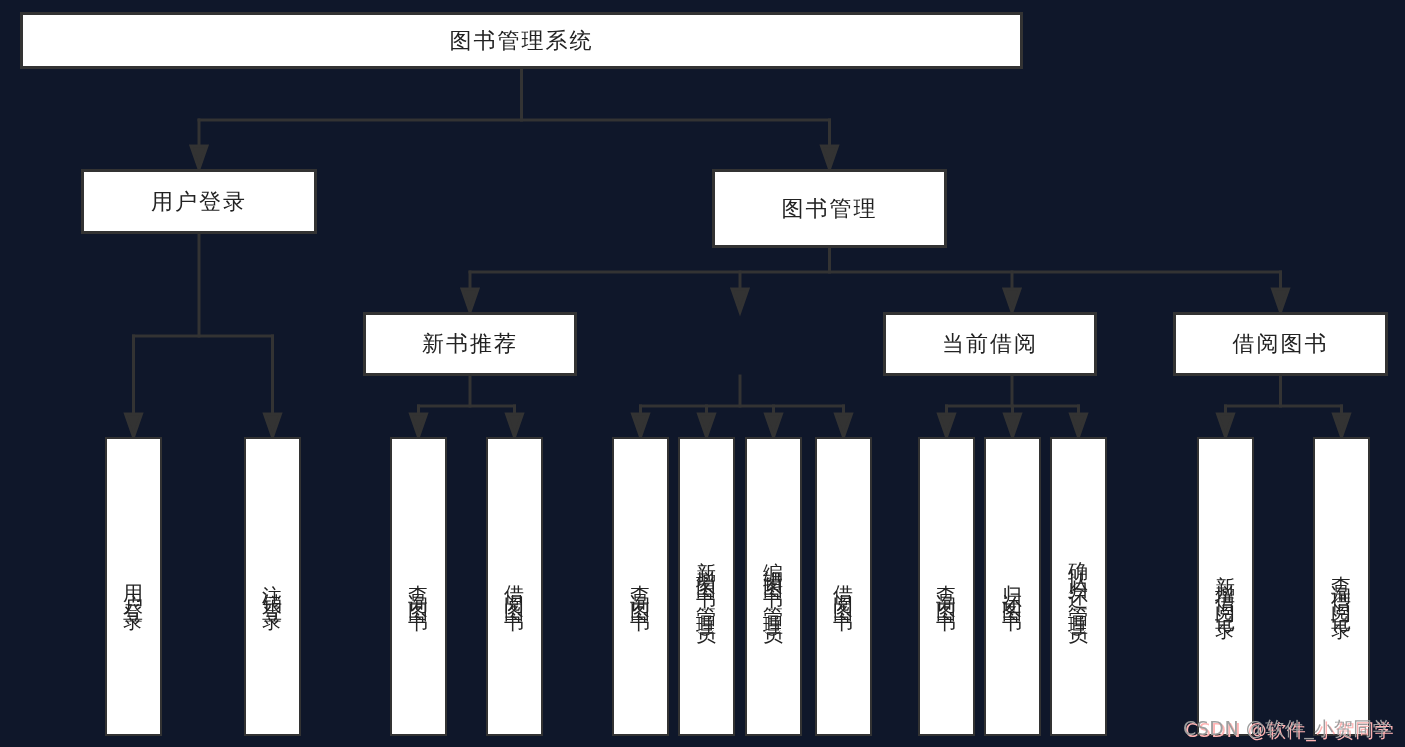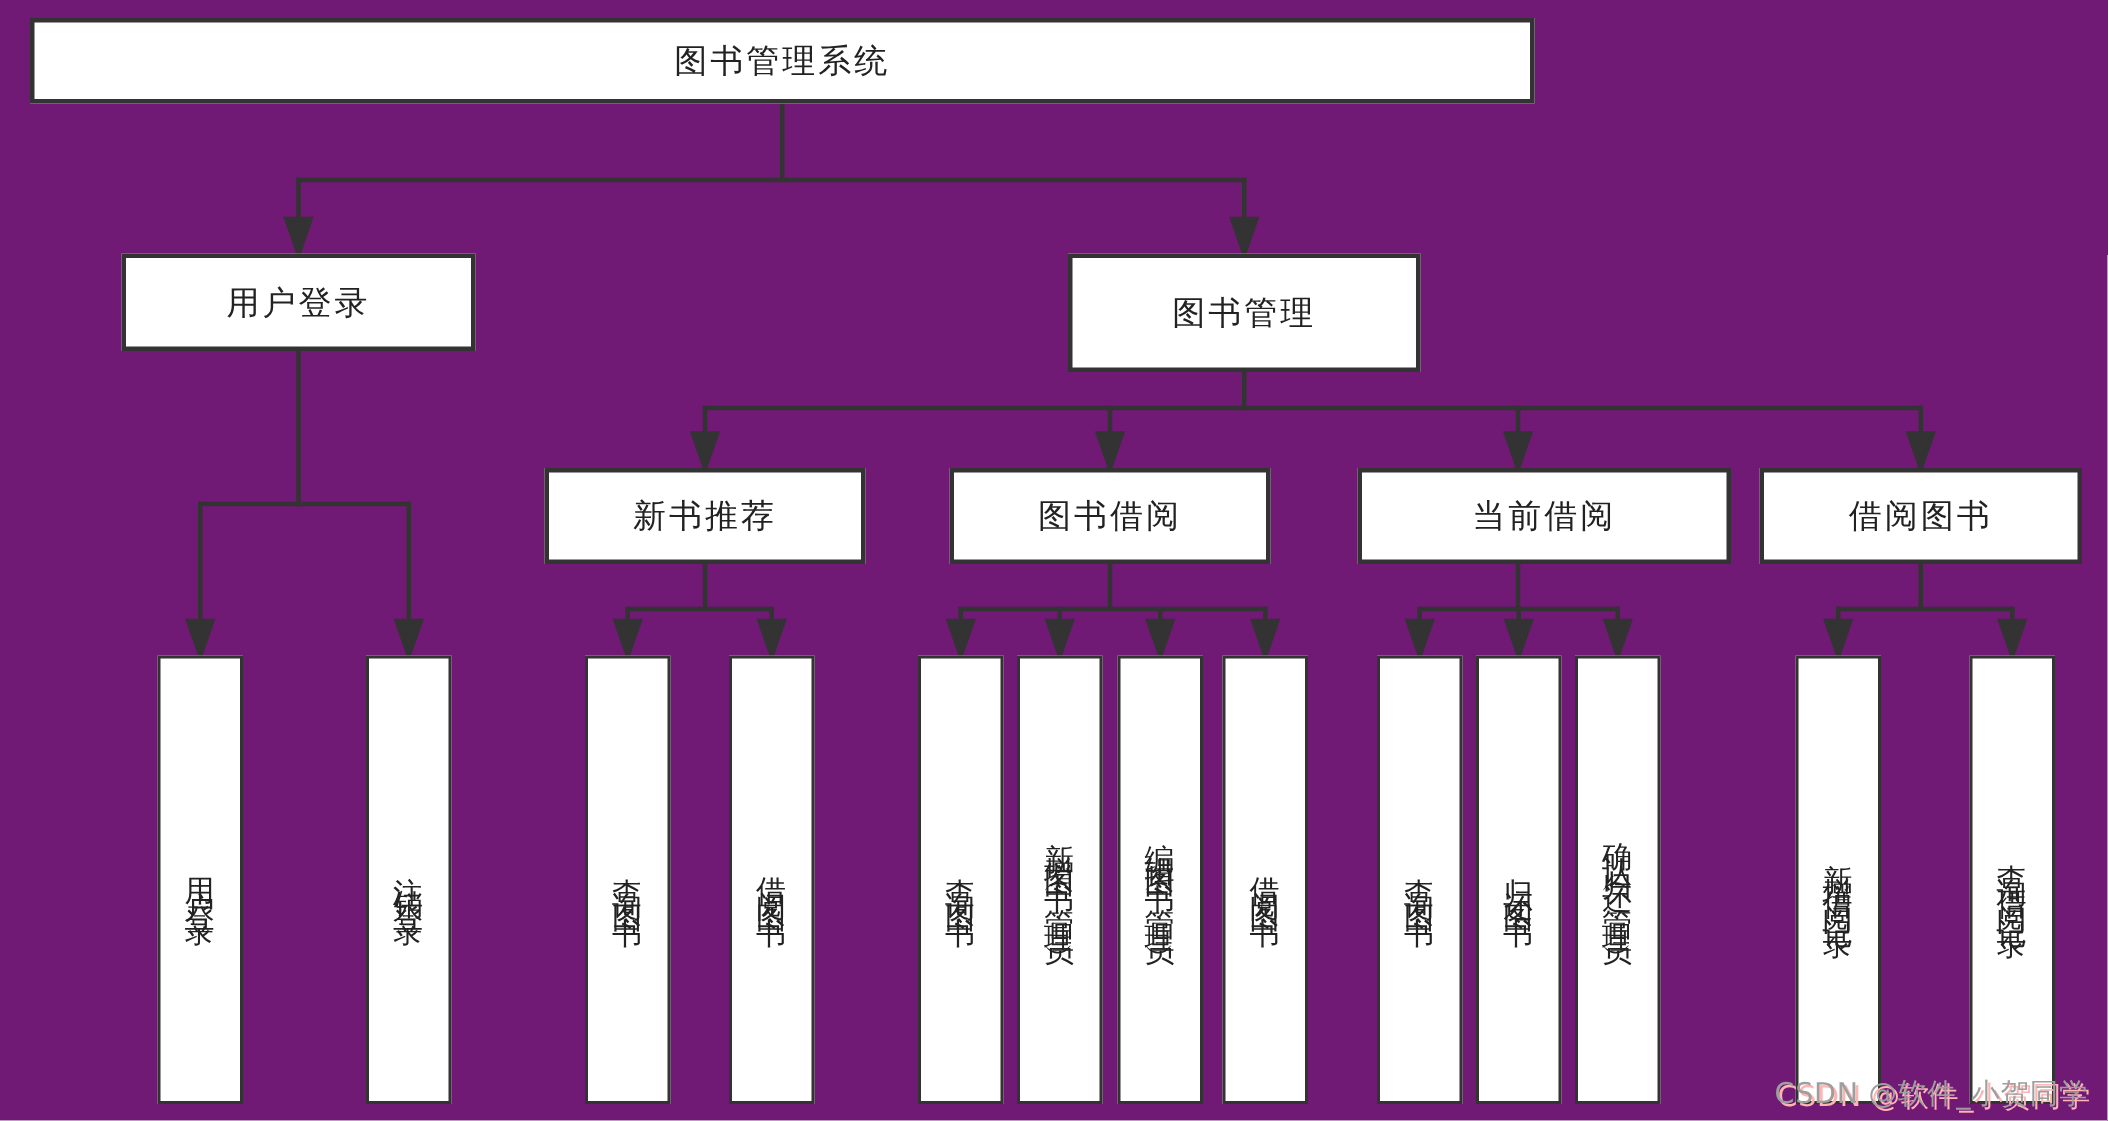--- a/index.html
+++ b/index.html
@@ -5,21 +5,21 @@
   html, body {
     margin: 0;
     padding: 0;
     background: #ffffff;
     font-family: "DejaVu Sans", sans-serif;
   }
   #canvas {
     position: relative;
     width: 1405px;
     height: 747px;
-    background: #701a75;
+    background: #0f172a;
     overflow: hidden;
   }
   #wires {
     position: absolute;
     left: 0; top: 0;
     width: 1405px; height: 747px;
     pointer-events: none;
   }
   .node {
     position: absolute;
@@ -125,22 +125,21 @@
       <polygon points="1333.5,414 1349.5,414 1341.5,437"></polygon>
     </g>
   </svg>
 
   <div class="node h" style="left:20px;top:12px;width:1003px;height:57px">图书管理系统</div>
 
   <div class="node h" style="left:81px;top:169px;width:236px;height:65px">用户登录</div>
   <div class="node h" style="left:712px;top:169px;width:235px;height:79px">图书管理</div>
 
   <div class="node h" style="left:363px;top:312px;width:214px;height:64px">新书推荐</div>
-  <div class="node h" style="left:633px;top:312px;width:214px;height:64px">图书借阅</div>
-  <div class="node h" style="left:905px;top:312px;width:249px;height:64px">当前借阅</div>
+  <div class="node h" style="left:883px;top:312px;width:214px;height:64px">当前借阅</div>
   <div class="node h" style="left:1173px;top:312px;width:215px;height:64px">借阅图书</div>
 
   <div class="node leaf" style="left:105px;top:437px;width:57px;height:299px">用户登录</div>
   <div class="node leaf" style="left:244px;top:437px;width:57px;height:299px">注销登录</div>
 
   <div class="node leaf" style="left:390px;top:437px;width:57px;height:299px">查询图书</div>
   <div class="node leaf" style="left:486px;top:437px;width:57px;height:299px">借阅图书</div>
 
   <div class="node leaf" style="left:612px;top:437px;width:57px;height:299px">查询图书</div>
   <div class="node leaf" style="left:678px;top:437px;width:57px;height:299px">新增图书（管理员）</div>

